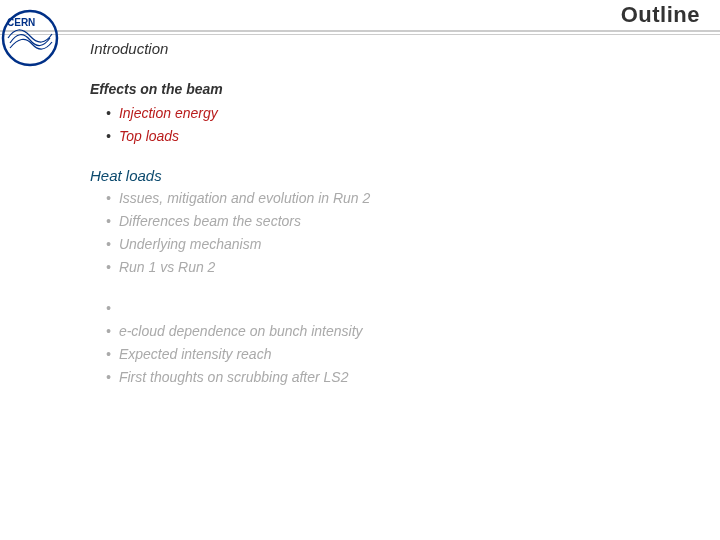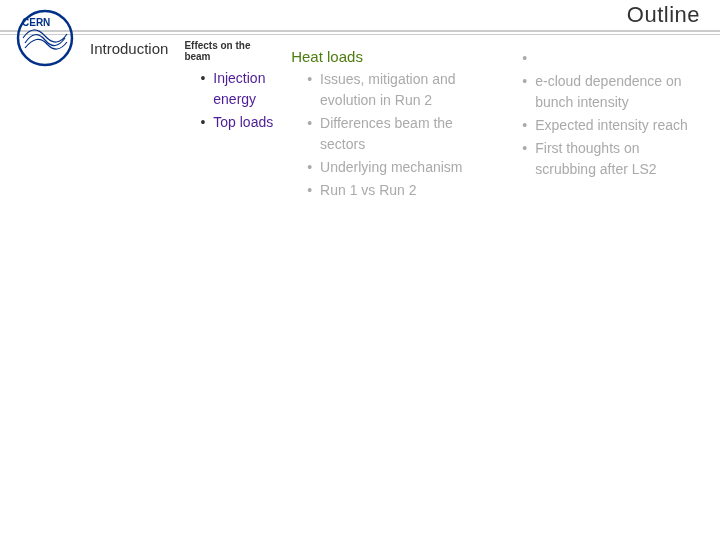--- a/index.html
+++ b/index.html
@@ -23,67 +23,69 @@
       background: #ffffff;
       border-bottom: 2px solid #cccccc;
       display: flex;
       align-items: center;
       justify-content: flex-end;
       padding-right: 20px;
     }
 
     .header-title {
       font-size: 22px;
-      font-weight: normal;
+      font-weight: bold;
       color: #333333;
       letter-spacing: 0.5px;
       text-align: center;
     }
 
     
     .cern-logo {
       position: absolute;
       top: 0;
       left: 0;
       width: 90px;
       height: 75px;
       display: flex;
       align-items: center;
-      justify-content: center;
+      justify-content: flex-start;
     }
 
     
     .content {
       position: absolute;
       top: 40px;
       left: 90px;
       right: 20px;
       bottom: 20px;
       display: flex;
-      gap: 16px;
+      flex-direction: column;
+      gap: 0;
+      font-style: italic;
     }
 
     .section {
       margin-bottom: 10px;
     }
 
     .section-title {
       font-size: 15px;
       font-weight: bold;
       color: #333333;
       margin-bottom: 4px;
     }
 
     .section-title.muted {
       font-weight: normal;
-      color: #4d7c0f;
+      color: #0c4a6e;
     }
 
     .section-label {
-      font-size: 10px;
+      font-size: 14px;
       font-weight: bold;
       color: #333333;
       margin-bottom: 6px;
     }
 
     .bullet-item {
       display: flex;
       align-items: flex-start;
       margin-bottom: 2px;
       padding-left: 16px;
@@ -96,21 +98,21 @@
       line-height: 1.5;
       flex-shrink: 0;
     }
 
     .bullet.muted {
       color: #aaaaaa;
     }
 
     .bullet-text {
       font-size: 14px;
-      color: #4c1d95;
+      color: #b91c1c;
       line-height: 1.5;
     }
 
     .bullet-text.muted {
       color: #aaaaaa;
     }
 
     .introduction-label {
       font-size: 15px;
       color: #333333;

